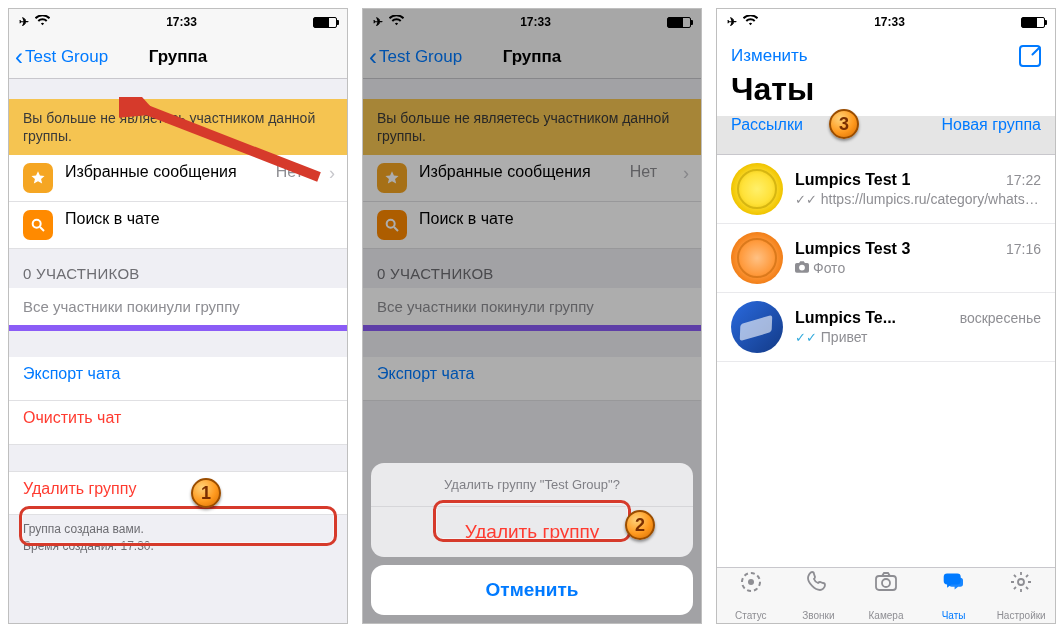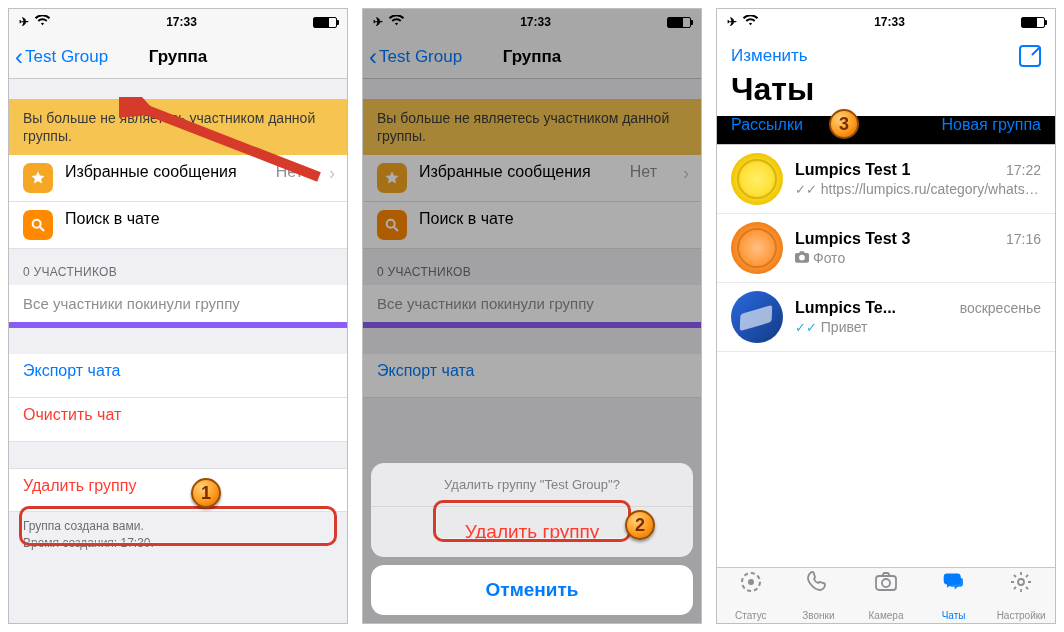--- a/index.html
+++ b/index.html
@@ -12,39 +12,39 @@
   .battery::after { content: ""; position: absolute; right: -3px; top: 2px; width: 2px; height: 5px; background: #000; border-radius: 0 1px 1px 0; }
   .battery i { display: block; height: 100%; width: 70%; background: #000; }
   .navbar { height: 44px; background: #f7f7f7; border-bottom: 1px solid #c8c7cc; display: flex; align-items: center; position: relative; }
   .back { color: #007aff; font-size: 17px; display: flex; align-items: center; gap: 2px; padding-left: 6px; }
   .nav-title { position: absolute; left: 0; right: 0; text-align: center; font-size: 17px; font-weight: 600; pointer-events:none;}
   .banner { background: #f5c451; color: #3a3a3a; font-size: 14px; padding: 10px 14px; line-height: 1.3; margin-top: 20px; }
   .cell { background: #fff; border-bottom: 1px solid #e0e0e3; display: flex; align-items: flex-start; padding: 8px 14px; min-height: 44px; font-size: 16px; color: #000; position: relative; }
   .cell .sq { width: 30px; height: 30px; border-radius: 7px; margin-right: 12px; display:flex; align-items:center; justify-content:center;}
   .cell .chev { position: absolute; right: 12px; color: #c7c7cc; font-size: 18px; }
   .cell .val { position: absolute; right: 44px; color: #8e8e93; font-size: 16px; }
-  .grouphdr { color: #6d6d72; font-size: 12px; padding: 16px 14px 6px; text-transform: uppercase; letter-spacing: .3px; }
+  .grouphdr { color: #6d6d72; font-size: 15px; padding: 16px 14px 6px; text-transform: uppercase; letter-spacing: .3px; }
   .grouptxt { color: #8e8e93; font-size: 15px; padding: 10px 14px; background:#fff; border-bottom:6px solid #8b5cf6;}
   .spacer { height: 26px; }
   .link-cell { color: #007aff; }
   .danger-cell { color: #ff3b30; }
   .footnote { color: #6d6d72; font-size: 12px; padding: 6px 14px; line-height:1.4;}
   .dim-overlay { position:absolute; inset:0; background: rgba(0,0,0,0.32); }
   .sheet { position:absolute; left:8px; right:8px; bottom:8px; }
   .sheet-card { background:#eaeaec; border-radius:13px; overflow:hidden; margin-bottom:8px;}
   .sheet-hdr { color:#7f7f85; font-size:13px; text-align:center; padding:14px 10px; border-bottom:1px solid #d6d6d9;}
   .sheet-btn { text-align:center; font-size:19px; padding:14px 0; }
   .sheet-btn.dest { color:#ff3b30; }
   .sheet-cancel { background:#fff; border-radius:13px; text-align:center; font-size:19px; color:#007aff; font-weight:600; padding:14px 0;}
   .edit-row { display:flex; justify-content:space-between; align-items:center; padding:10px 14px 4px; background:#fff;gap:16px;}
   .edit-row a { color:#007aff; font-size:17px;}
   .compose { width:22px;height:22px; border:2px solid #007aff; border-radius:4px; position:relative;}
   .compose::after{content:""; position:absolute; width:12px;height:2px; background:#007aff; transform:rotate(-45deg); right:-3px; top:3px; border-radius:1px;}
   .bigtitle { font-size:32px; font-weight:800; padding:0 14px 8px; background:#fff;}
-  .sublinks { display:flex; justify-content:space-between; padding:0 14px 10px; background:#000000; border-bottom:1px solid #c8c7cc;}
+  .sublinks { display:flex; justify-content:space-between; padding:0 14px 20px; background:#e5e5e5; border-bottom:1px solid #c8c7cc;}
   .sublinks span { color:#007aff; font-size:16px;}
   .chat { background:#fff; display:flex; align-items:center; padding:8px 14px; border-bottom:1px solid #e9e9ec;justify-content:space-between; }
   .av { width:52px;height:52px;border-radius:50%; margin-right:12px; flex-shrink:0;}
   .chat-main{flex:1;min-width:0;}
   .chat-top{display:flex;justify-content:space-between;align-items:baseline;}
   .cname{font-size:16px;font-weight:600;}
   .ctime{font-size:14px;color:#8e8e93;}
   .cprev{font-size:14px;color:#8e8e93; display:flex; align-items:center; gap:4px; margin-top:2px;}
   .tick{color:#8e8e93;font-size:13px;}
   .tick.read{color:#34aadc;}

